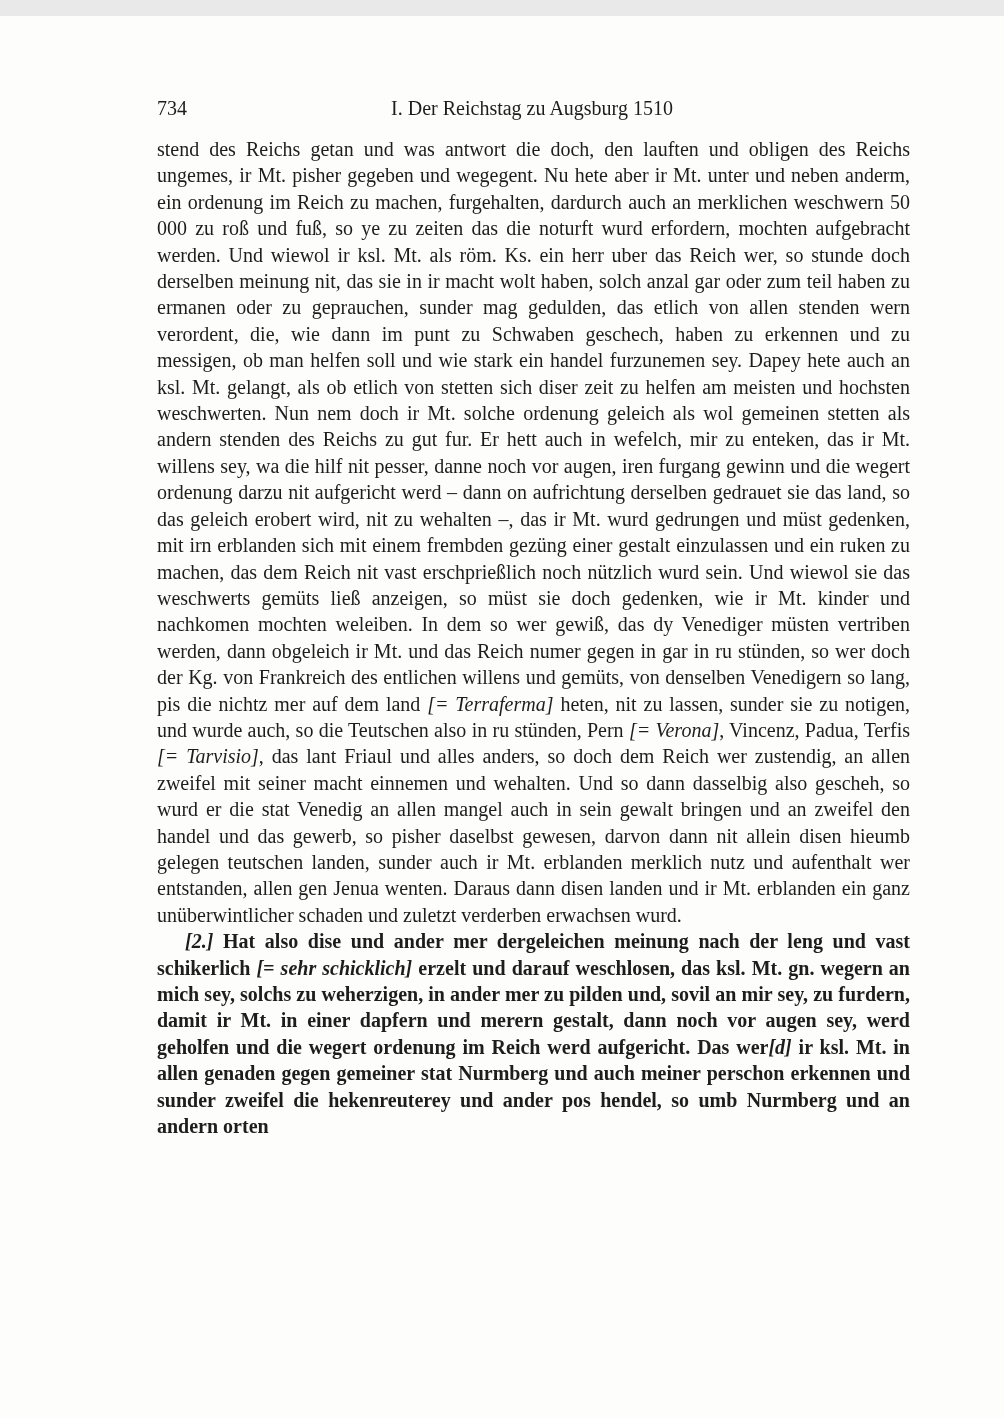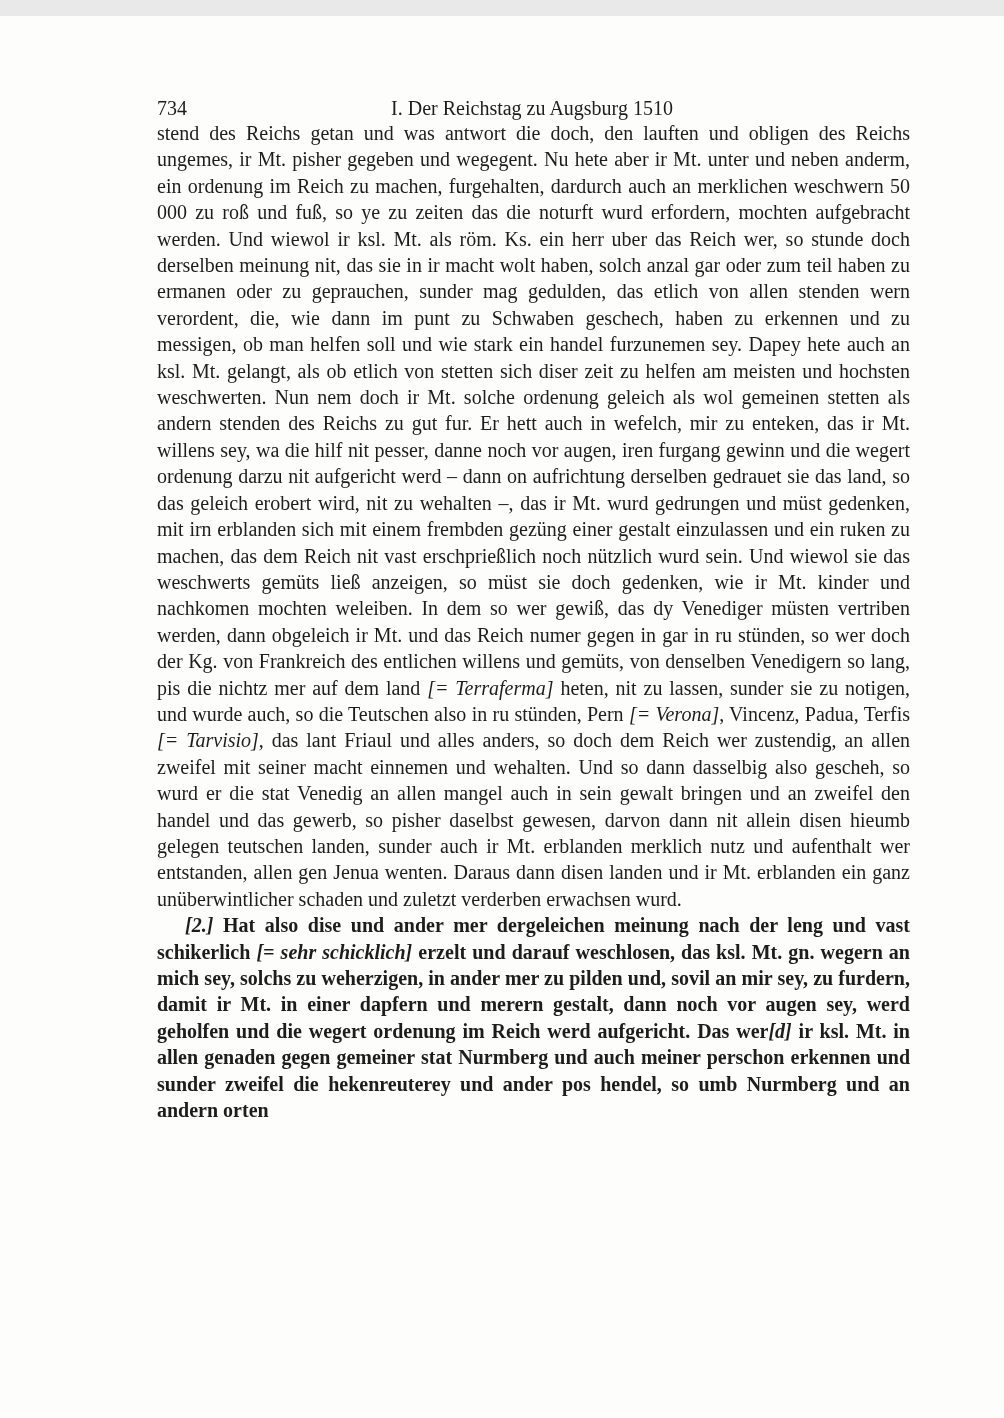--- a/index.html
+++ b/index.html
@@ -35,21 +35,21 @@
   }
   .running-head {
     position: absolute;
     left: 0;
     right: 3px;
     top: 0;
     text-align: center;
   }
   .text-block {
     position: absolute;
-    top: 104px;
+    top: 120px;
     left: 157px;
     width: 753px;
     font-size: 20px;
     line-height: 26.4px;
     text-align: justify;
   }
   .text-block p {
     margin: 0;
     padding: 0;
   }

